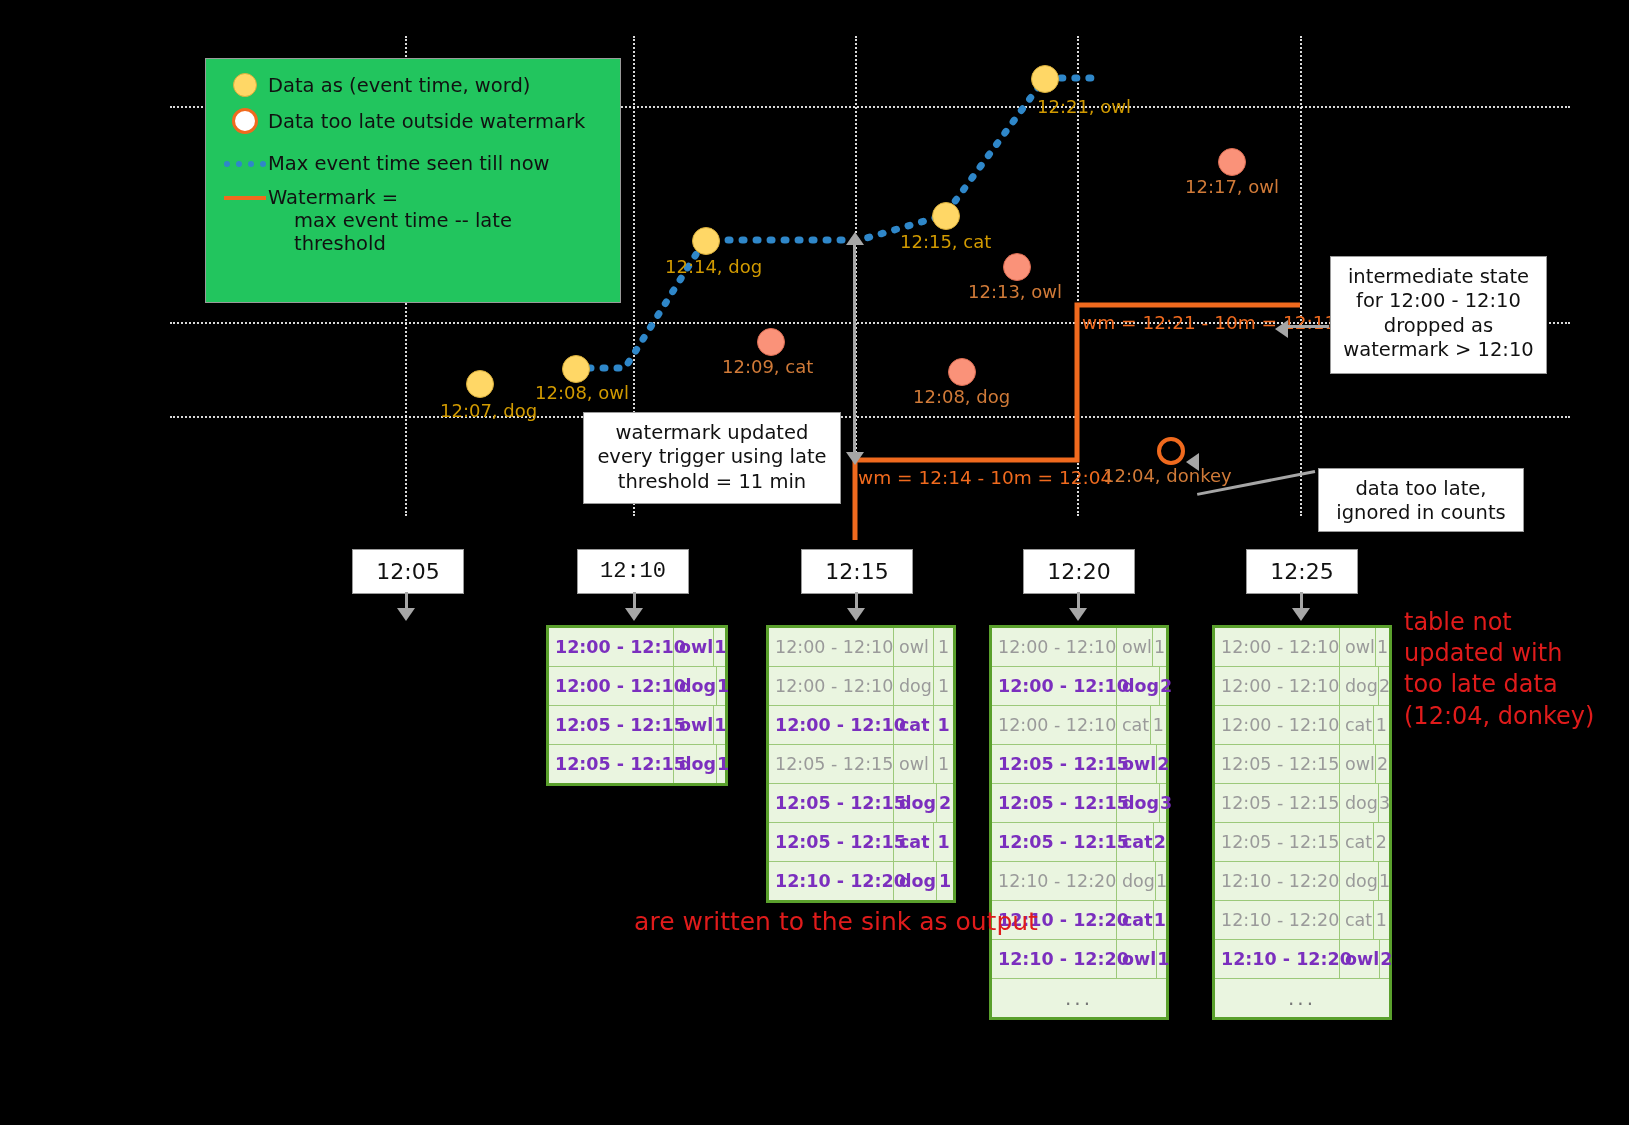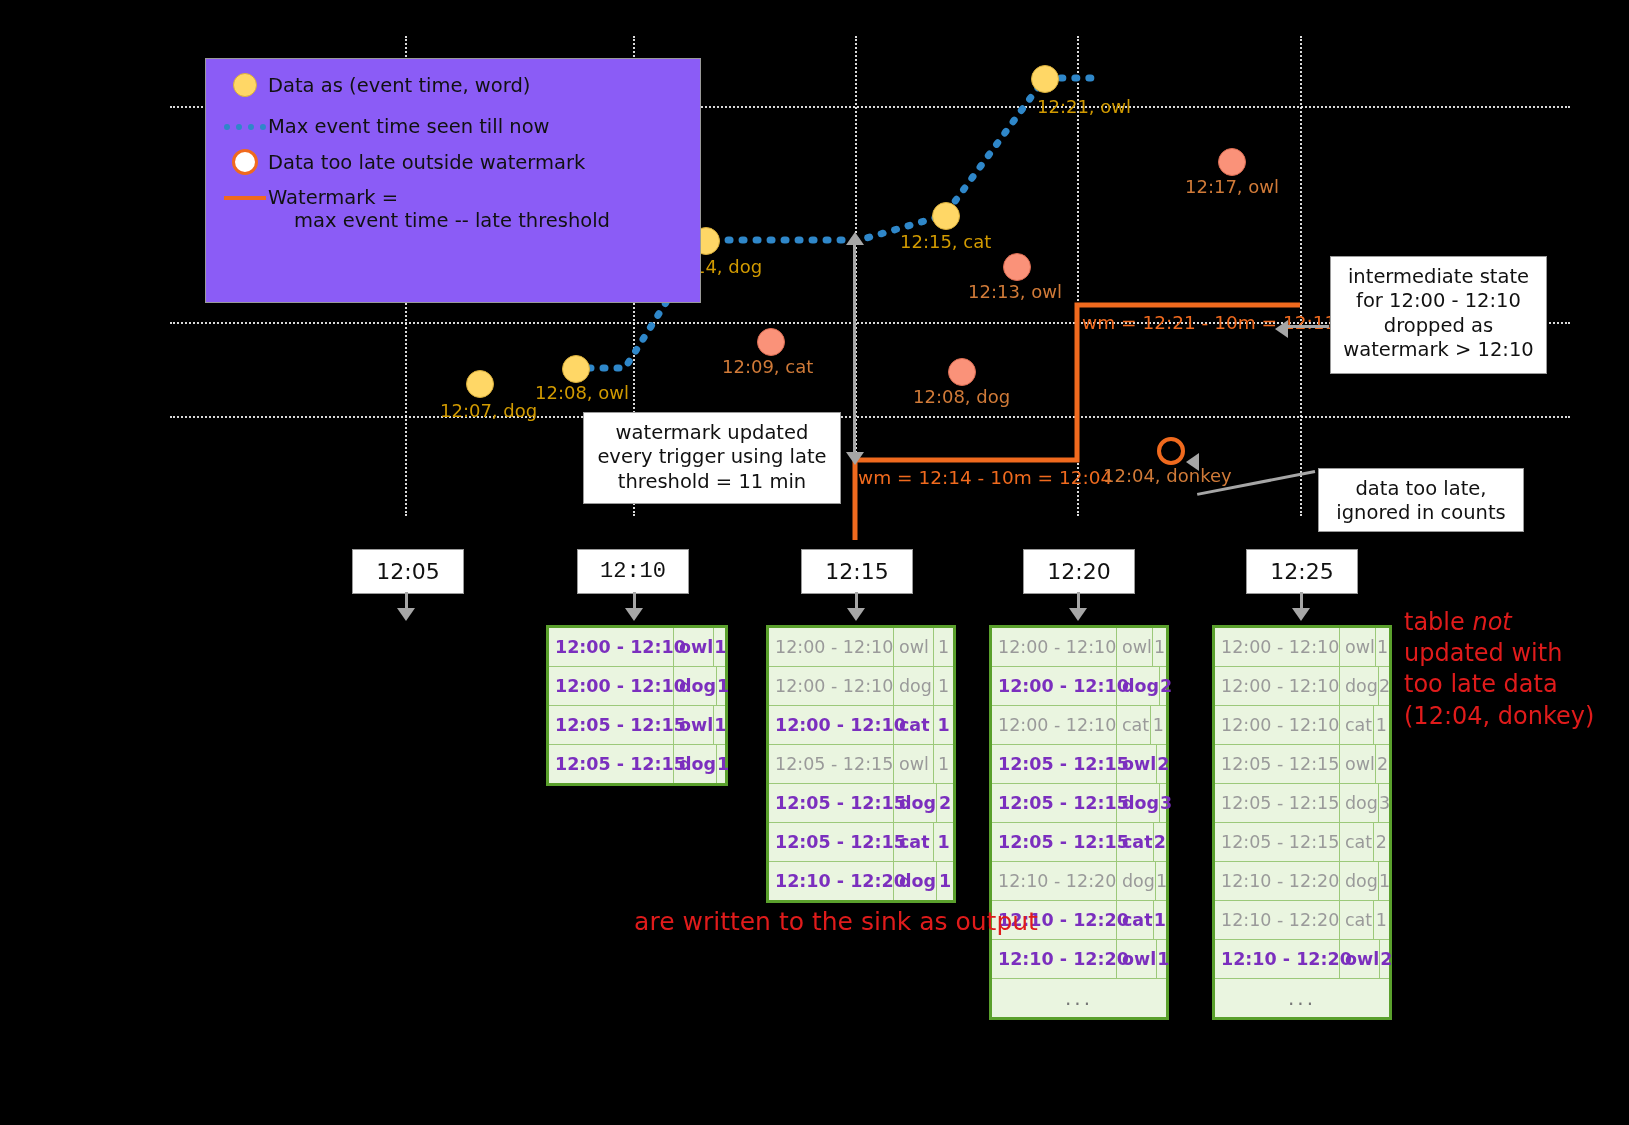--- a/index.html
+++ b/index.html
@@ -6,22 +6,22 @@
   body{width:1629px;height:1125px;position:relative;overflow:hidden;
        font-family:"DejaVu Sans","Liberation Sans",sans-serif;}
   .canvas{position:absolute;left:0;top:0;width:1629px;height:1125px;background:#000;}
   .abs{position:absolute;}
 
   
   .hline{position:absolute;height:0;border-top:2px dotted #ffffff;opacity:.85;}
   .vline{position:absolute;width:0;border-left:2px dotted #ffffff;opacity:.85;}
 
   
-  .legend{position:absolute;left:205px;top:58px;width:496px;height:245px;
-          background:#8b5cf6;border:1px solid #9a9a9a;box-sizing:border-box;
+  .legend{position:absolute;left:205px;top:58px;width:416px;height:245px;
+          background:#22c55e;border:1px solid #9a9a9a;box-sizing:border-box;
           padding:14px 16px;}
   .lg-row{display:flex;align-items:center;margin-bottom:11px;}
   .lg-mark{width:46px;display:flex;justify-content:center;align-items:center;flex:0 0 46px;}
   .lg-txt{font-size:19.5px;color:#111;line-height:1.18;}
   .dot-yellow{width:22px;height:22px;border-radius:50%;background:#ffd766;border:1px solid #d9ae3a;}
   .dot-salmon{width:22px;height:22px;border-radius:50%;background:#fa9279;border:1px solid #de6f56;}
   .dot-open{width:20px;height:20px;border-radius:50%;background:#fff;border:3px solid #f06a1e;}
   .dash-line{width:42px;height:0;border-top:6px dotted #2f87c9;}
   .solid-line{width:42px;height:0;border-top:4px solid #f06a1e;}
   .lg-indent{padding-left:46px;}
@@ -63,21 +63,21 @@
   .grey{color:#9a9a9a;}
   .purple{color:#7b2fbe;font-weight:bold;}
   .dots{justify-content:center;align-items:center;display:flex;width:100%;font-size:20px;color:#777;letter-spacing:3px;}
 
   
   .rednote{position:absolute;color:#e01b1b;font-size:24px;line-height:1.3;}
   .bottomnote{position:absolute;font-size:25px;line-height:1.35;}
   .bn-purple{color:#7b2fbe;font-weight:bold;}
   .bn-red{color:#e01b1b;}
   .wmlabel{position:absolute;color:#f06a1e;font-size:18.5px;white-space:nowrap;}
-  .italic{font-style:italic;text-align:right;}
+  .italic{text-align:right;}
 </style>
 </head>
 <body>
 
 <div class="canvas">
 
   <div class="hline" style="left:170px;top:106px;width:1400px;"></div>
   <div class="hline" style="left:170px;top:322px;width:1400px;"></div>
   <div class="hline" style="left:170px;top:416px;width:1400px;"></div>
   <div class="vline" style="left:405px;top:36px;height:480px;"></div>
@@ -127,31 +127,31 @@
   <div class="pt o" style="left:1157px;top:437px;"></div>
   <div class="ptlabel s" style="left:1103px;top:465px;">12:04, donkey</div>
 
   <div class="legend">
     <div class="lg-row">
       <span class="lg-mark">
           <span class="dot-yellow"></span>
         </span>
       <span class="lg-txt">Data as (event time, word)</span>
     </div>
+    <div class="lg-row">
+      <span class="lg-mark">
+          <span class="dot-open"></span>
+        </span>
+      <span class="lg-txt">Data too late outside watermark</span>
+    </div>
     <div class="lg-row" style="margin-top:18px;">
       <span class="lg-mark">
           <span class="dash-line"></span>
         </span>
       <span class="lg-txt">Max event time seen till now</span>
-    </div>
-    <div class="lg-row">
-      <span class="lg-mark">
-          <span class="dot-open"></span>
-        </span>
-      <span class="lg-txt">Data too late outside watermark</span>
     </div>
     <div class="lg-row" style="margin-bottom:0;">
       <span class="lg-mark">
           <span class="solid-line"></span>
         </span>
       <span class="lg-txt">Watermark =</span>
     </div>
     <div class="lg-row lg-indent">
       <span class="lg-txt" style="padding-left:26px;">max event time -- late threshold</span>
     </div>

